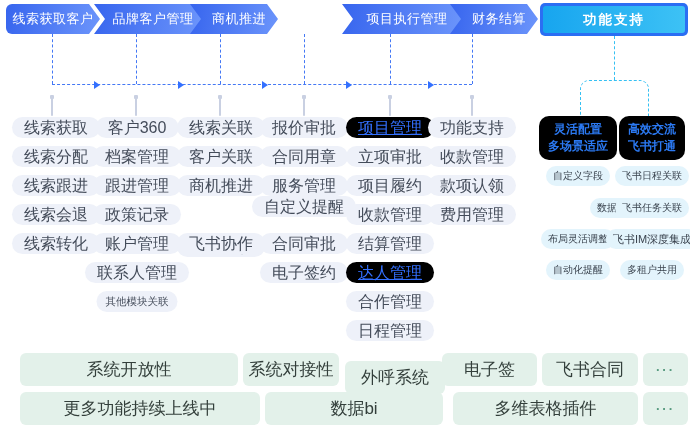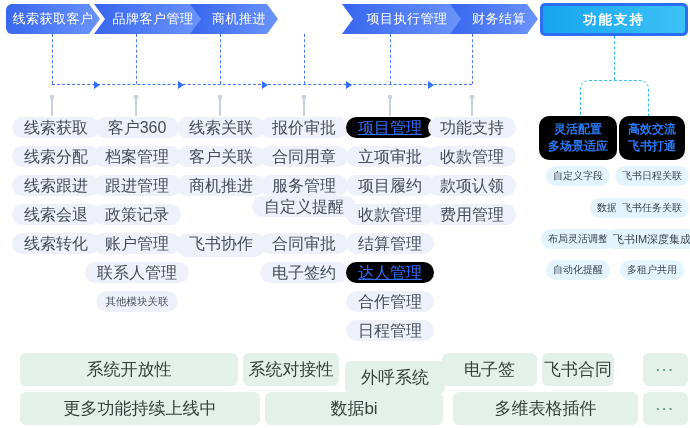--- a/index.html
+++ b/index.html
@@ -137,21 +137,21 @@
   <div class="rpill" style="left:578px;top:260px;">自动化提醒</div>
   <div class="rpill" style="left:652px;top:166px;">飞书日程关联</div>
   <div class="rpill" style="left:652px;top:198px;">飞书任务关联</div>
   <div class="rpill tiny" style="left:652px;top:229px;">飞书IM深度集成</div>
   <div class="rpill" style="left:652px;top:260px;">多租户共用</div>
 
   <div class="gbox" style="left:20px;top:353px;width:218px;">系统开放性</div>
   <div class="gbox" style="left:243px;top:353px;width:96px;">系统对接性</div>
   <div class="gbox" style="left:345px;top:353px;width:100px;margin-top:8px;">外呼系统</div>
   <div class="gbox" style="left:442px;top:353px;width:95px;">电子签</div>
-  <div class="gbox" style="left:542px;top:353px;width:72px;">飞书合同</div>
+  <div class="gbox" style="left:542px;top:353px;width:96px;">飞书合同</div>
   <div class="gbox dots" style="left:643px;top:353px;width:45px;">···</div>
 
   <div class="gbox" style="left:20px;top:392px;width:240px;">更多功能持续上线中</div>
   <div class="gbox" style="left:265px;top:392px;width:178px;">数据bi</div>
   <div class="gbox" style="left:453px;top:392px;width:185px;">多维表格插件</div>
   <div class="gbox dots" style="left:643px;top:392px;width:45px;">···</div>
 
 </div>
 
 </body></html>

